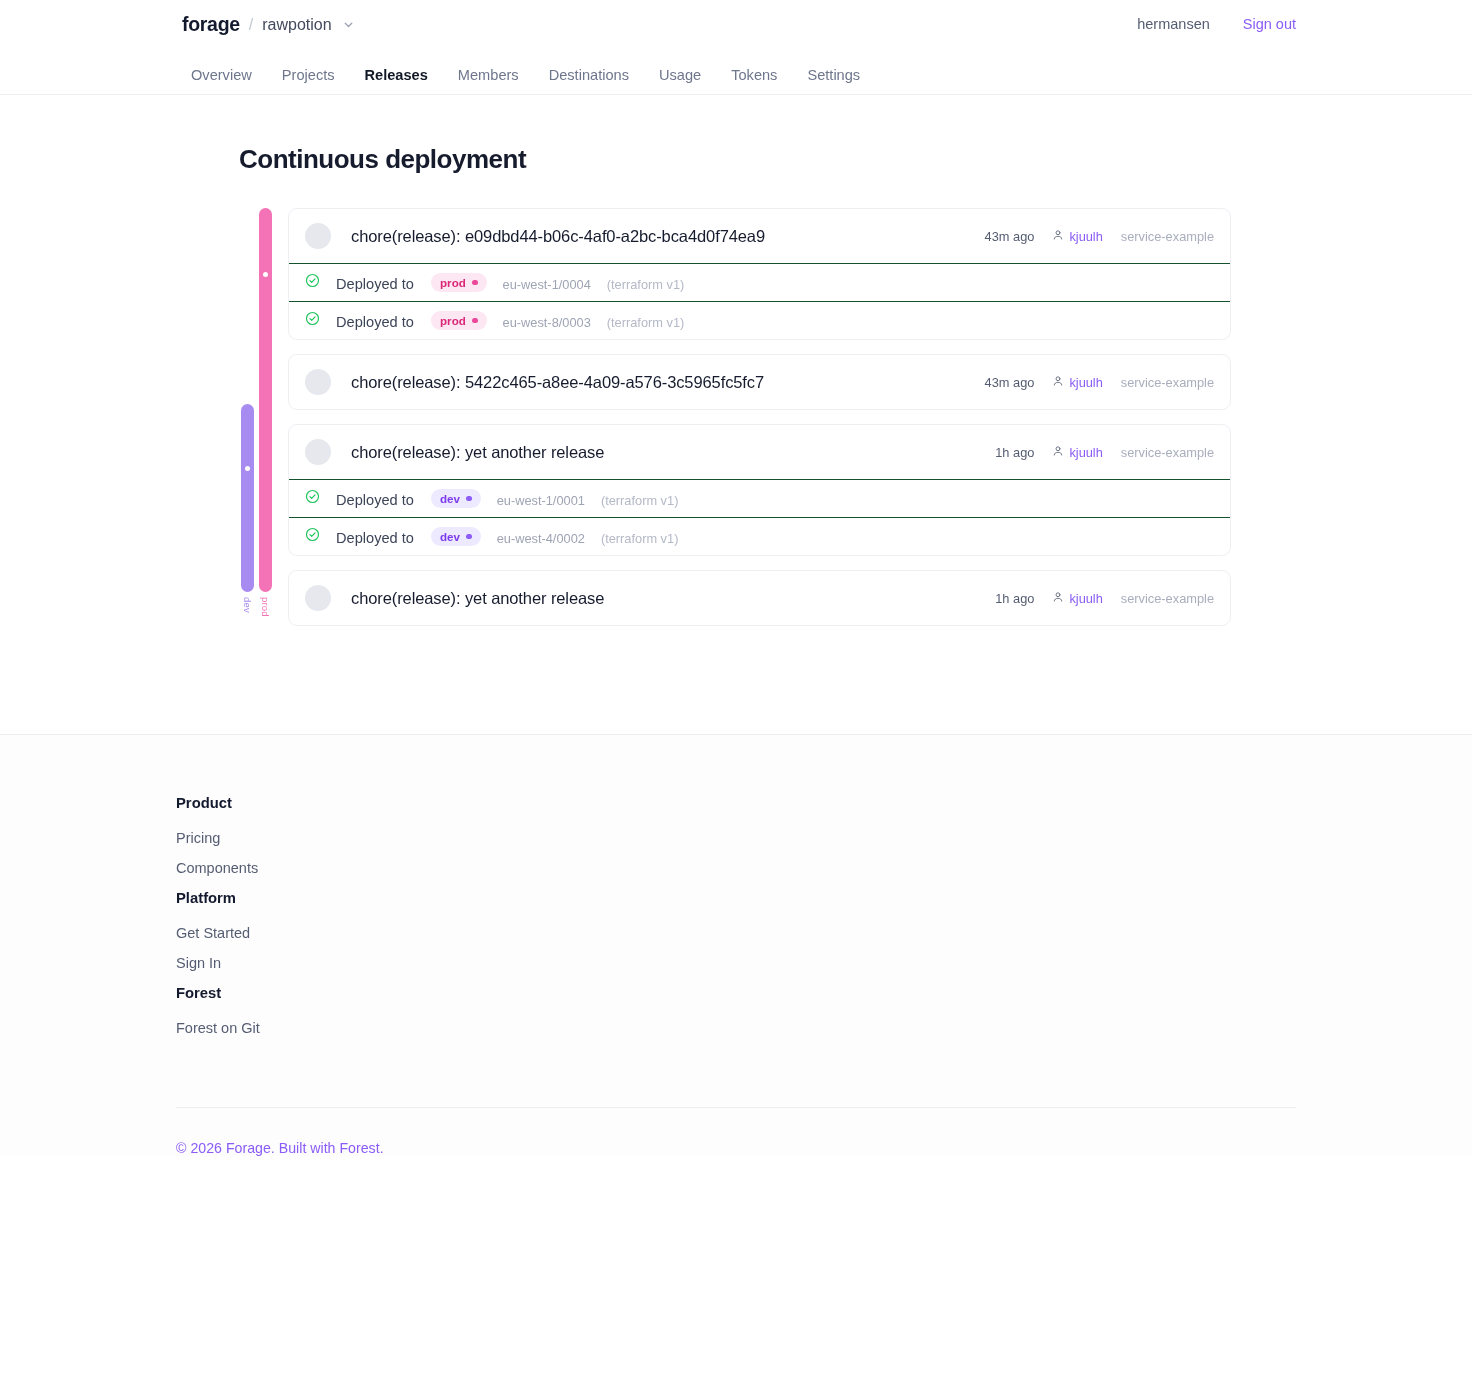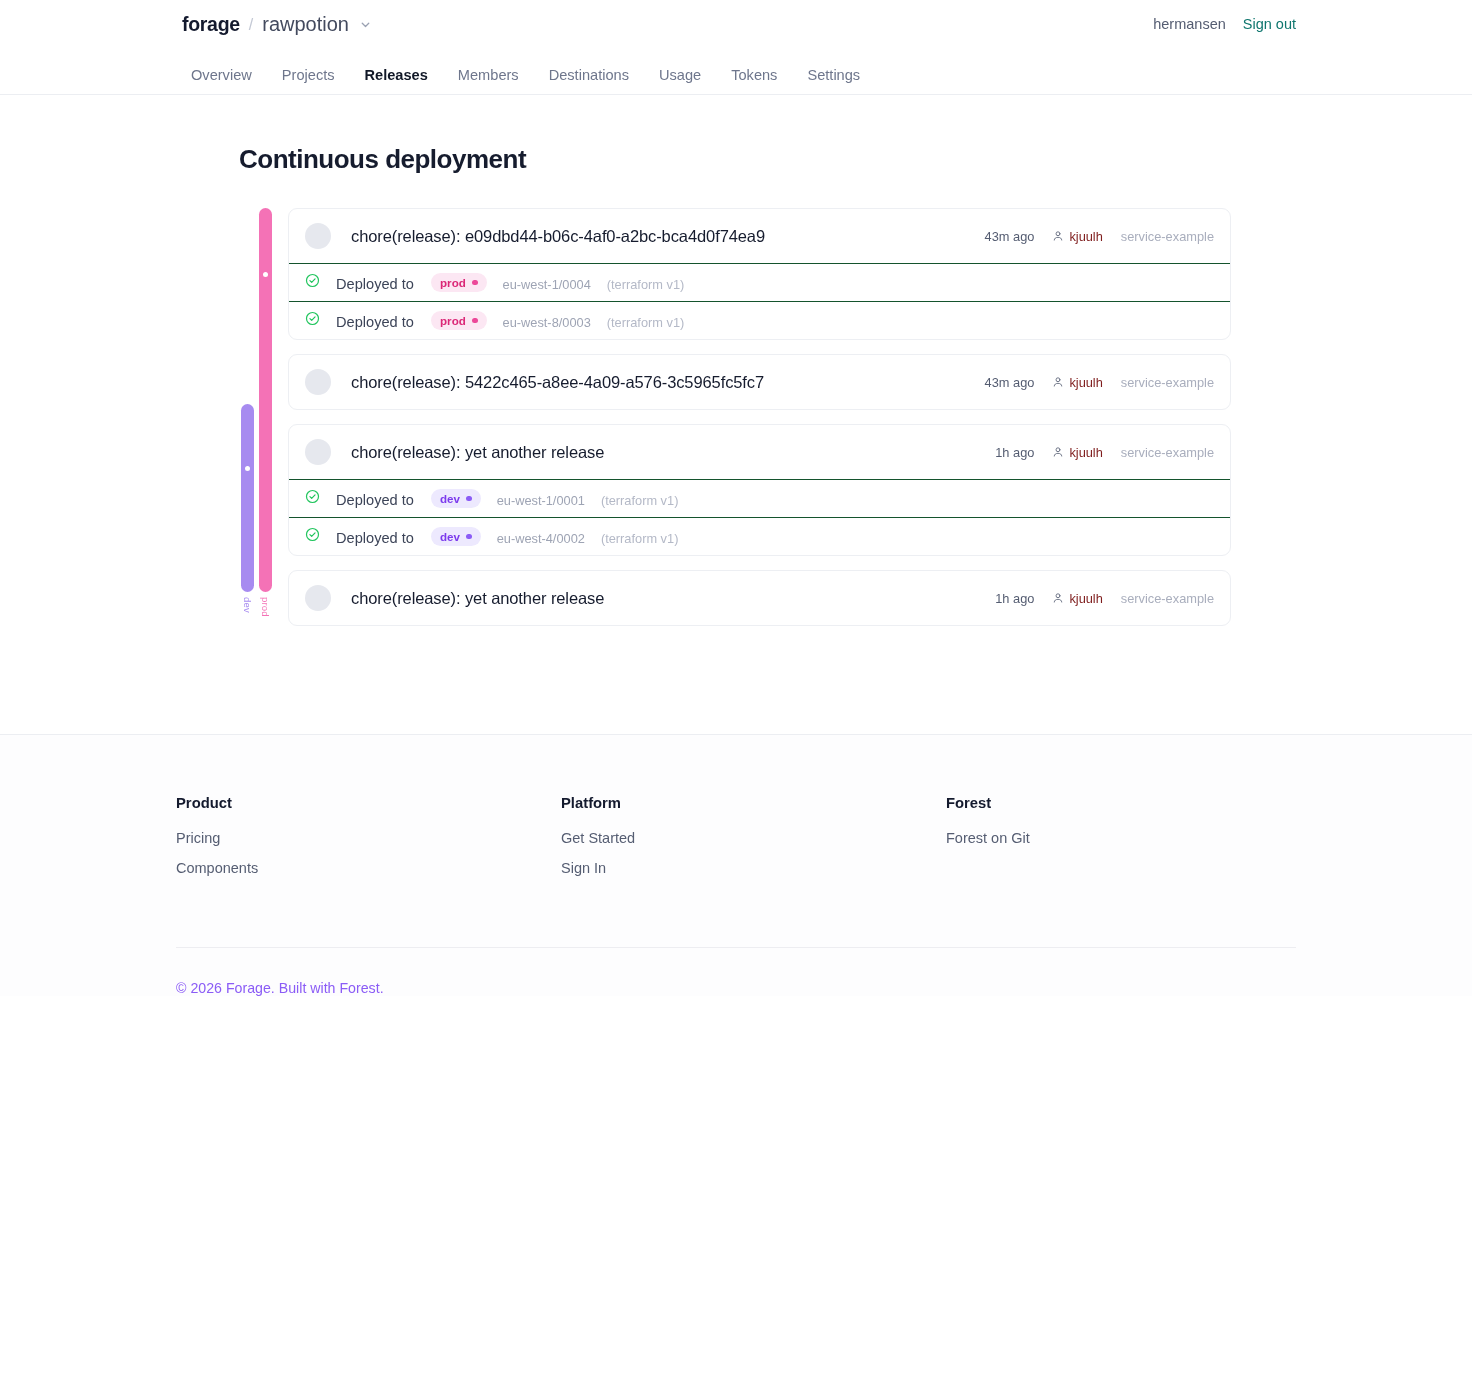--- a/index.html
+++ b/index.html
@@ -28,21 +28,21 @@
     gap: 9px;
   }
   .brand-logo {
     font-size: 19.5px;
     font-weight: 700;
     letter-spacing: -0.3px;
     color: #141a2e;
   }
   .brand-slash { color: #c3c8d4; font-size: 16px; font-weight: 400; }
   .brand-project {
-    font-size: 20px;
+    font-size: 16px;
     color: #434a5e;
     font-weight: 400;
   }
   .chev {
     width: 13px; height: 13px;
     margin-left: 1px;
     color: #9aa1b2;
     display: inline-block;
   }
   .chev svg { display: block; }
@@ -50,21 +50,21 @@
   .userrow {
     position: absolute;
     right: 176px;
     top: 16px;
     display: flex;
     align-items: center;
     gap: 17px;
     font-size: 14.5px;
     color: #555d72;
   }
-  .userrow .signout { color: #0f766e; }
+  .userrow .signout { color: #8b5cf6; margin-left: 16px; }
 
   
   .navtabs {
     position: absolute;
     left: 176px;
     top: 62px;
     display: flex;
     align-items: center;
     gap: 0px;
   }
@@ -164,22 +164,22 @@
   }
   .head-meta {
     margin-left: auto;
     display: flex;
     align-items: center;
     gap: 18px;
     white-space: nowrap;
   }
   .meta-time { font-size: 12.8px; color: #545c71; }
   .meta-author {
-    font-size: 12.8px; color: #7f1d1d;
-    display: flex; align-items: center; gap: 5px;
+    font-size: 12.8px; color: #8b5cf6;
+    display: flex; gap: 5px;
   }
   .person-icon { width: 12px; height: 12px; color: #6b7governor; display: block; }
   .meta-service { font-size: 12.8px; color: #a9aebd; }
 
   .deploy-row {
     display: flex;
     align-items: flex-end;
     padding: 9px 16px;
     border-top: 1px solid #14532d;
     min-height: 36px;
@@ -213,20 +213,21 @@
     color: #b4b9c7;
   }
 
   
   .footer {
     background: #fdfdfe;
     padding: 60px 176px 0 176px;
   }
   .footer-cols {
     display: flex;
+    flex-direction: column;
   }
   .fcol { width: 385px; }
   .fcol:last-child { width: auto; }
   .fcol-title {
     font-size: 14.8px;
     font-weight: 700;
     color: #141a2e;
     margin-bottom: 19px;
   }
   .fcol-link {

